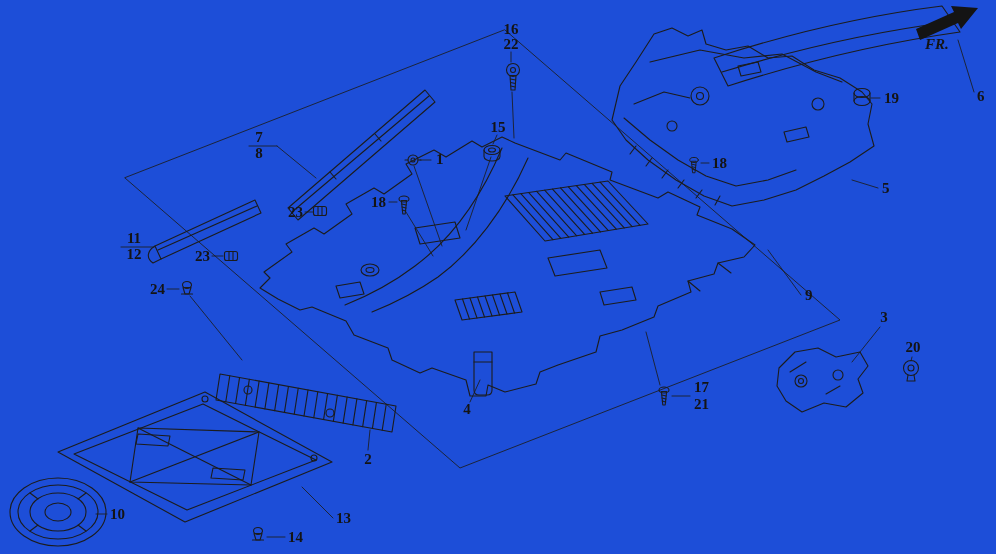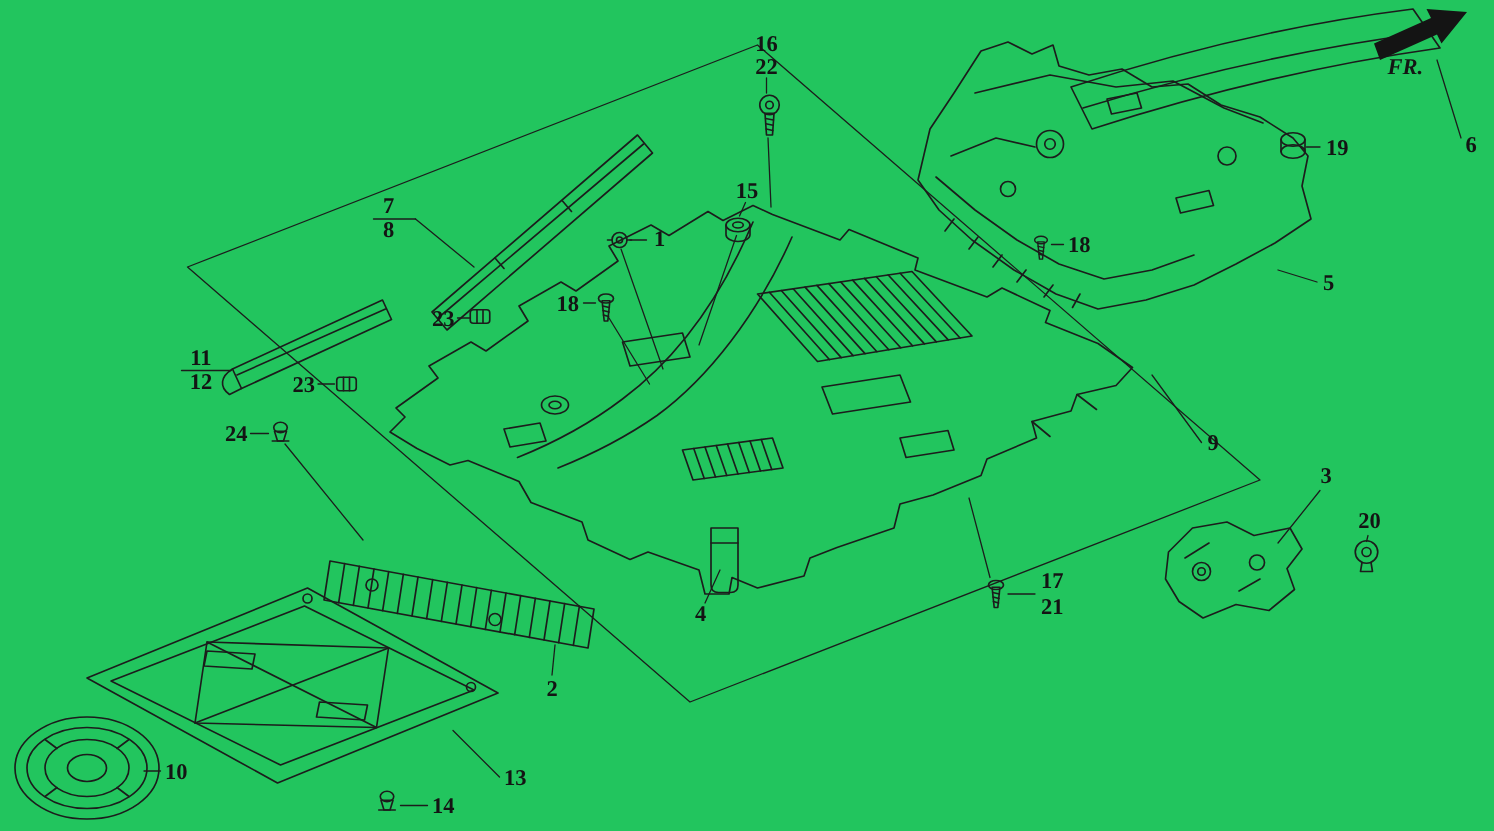--- a/index.html
+++ b/index.html
@@ -1,16 +1,16 @@
 <!DOCTYPE html>
 <html><head>
 <meta charset="utf-8">
 <style>
   html,body { margin:0; padding:0; background:#ffffff; }
-  .stage { position:relative; width:996px; height:554px; background:#22c55e; overflow:hidden; }
+  .stage { position:relative; width:996px; height:554px; background:#1d4ed8; overflow:hidden; }
   svg { display:block; }
   .ln { fill:none; stroke:#1c1c1c; stroke-width:1.1; stroke-linejoin:round; stroke-linecap:round; }
   .ln-thin { stroke-width:0.85; }
   .fill-dark { fill:#141414; stroke:none; }
   text.callout { font-family:"Liberation Serif", serif; font-size:15px; font-weight:700; fill:#141414; }
   text.dir-label { font-family:"Liberation Serif", serif; font-size:15px; font-weight:700; font-style:italic; fill:#141414; }
   .anchor-mid { text-anchor:middle; }
   .anchor-end { text-anchor:end; }
 </style>
 </head>

